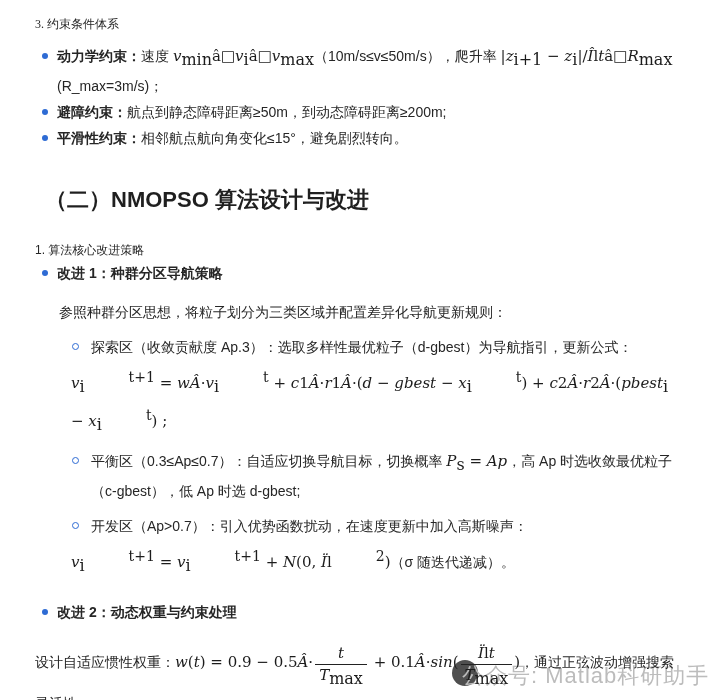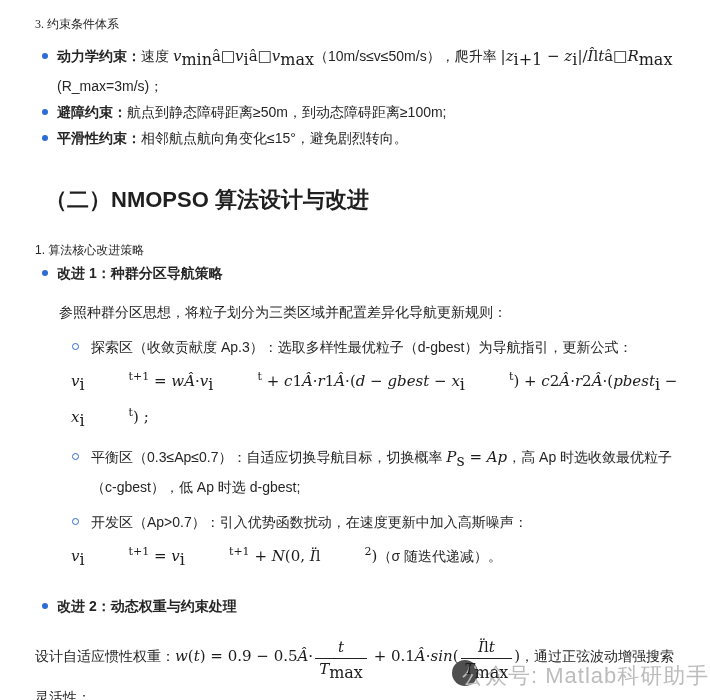--- a/index.html
+++ b/index.html
@@ -29,21 +29,21 @@
   .sub{position:relative;margin:9px 0 0 36px;padding-left:20px;line-height:26px;}
   .sub::before{
     content:'';position:absolute;left:1px;top:9px;width:5px;height:5px;
     border-radius:50%;border:1.5px solid #2e6bd4;background:transparent;
   }
 
   
   .math, .fline{font-family:"DejaVu Serif","Liberation Serif",serif;font-size:15px;color:#1c1c1c;}
   .math i, .fline i{font-style:italic;}
   .math sub,.fline sub{font-size:16px;}
-  .math sup,.fline sup{font-size:11px;padding-left:44px;}
+  .math sup,.fline sup{font-size:14px;padding-left:44px;}
   .fline{margin:3px 0 0 36px;line-height:28px;}
   .fline .cn{font-family:"Liberation Sans",sans-serif;font-size:14px;color:#262626;text-align:right;}
 
   .frac{display:inline-block;text-align:center;vertical-align:-0.85em;margin:0 2px;line-height:1.25;}
   .frac .fn{display:block;padding:0 4px 1px;border-bottom:1px solid #222;}
   .frac .fd{display:block;padding:1px 4px 0;}
 
   .p-weight{margin:19px 0 0 0;line-height:28px;}
 
   .imp-gap1{}
@@ -64,21 +64,21 @@
 
 <div class="content">
 
   <div class="small-head">3. 约束条件体系</div>
 
   <div class="blist">
     <div class="bitem">
       <b>动力学约束：</b><span>速度 <span class="math"><i>v</i><sub>min</sub>â□<i>v</i><sub>i</sub>â□<i>v</i><sub>max</sub></span>（10m/s≤v≤50m/s），爬升率 <span class="math">|<i>z</i><sub>i+1</sub> − <i>z</i><sub>i</sub>|/<i>Î</i>l<i>t</i>â□<i>R</i><sub>max</sub></span> (R_max=3m/s)；</span>
     </div>
     <div class="bitem">
-      <b>避障约束：</b><span>航点到静态障碍距离≥50m，到动态障碍距离≥100m;</span>
+      <b>避障约束：</b><span>航点到静态障碍距离≥50m，到动态障碍距离≥200m;</span>
     </div>
     <div class="bitem">
       <b>平滑性约束：</b><span>相邻航点航向角变化≤15°，避免剧烈转向。</span>
     </div>
   </div>
 
   <div class="sec-header">（二）NMOPSO 算法设计与改进</div>
 
   <div class="num-head">1. 算法核心改进策略</div>
 

